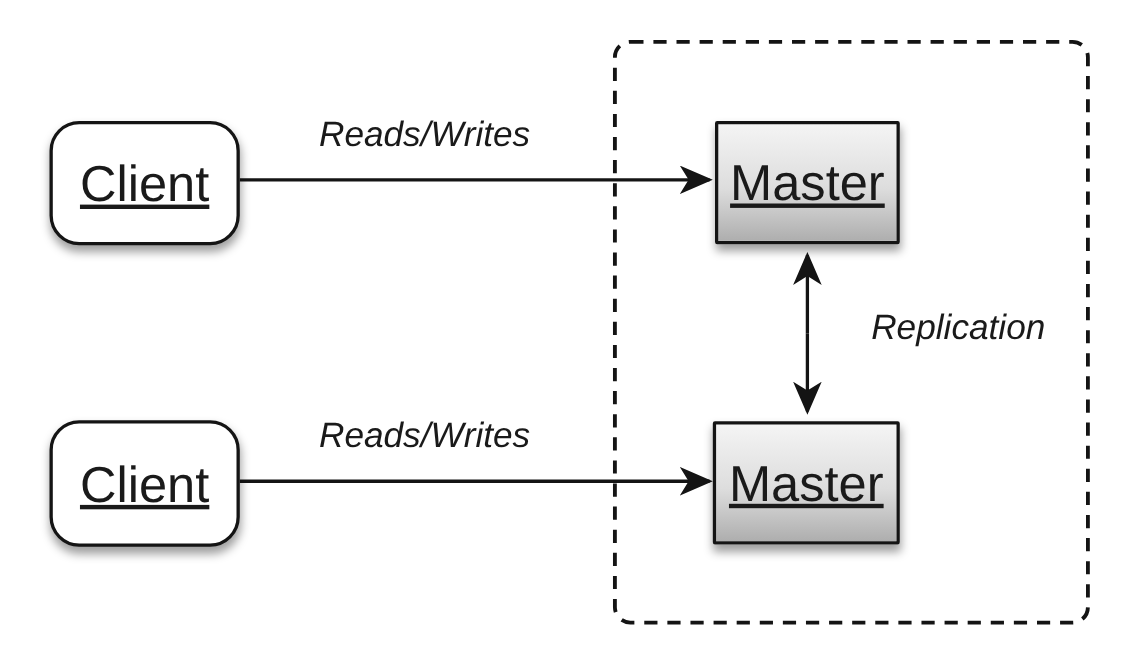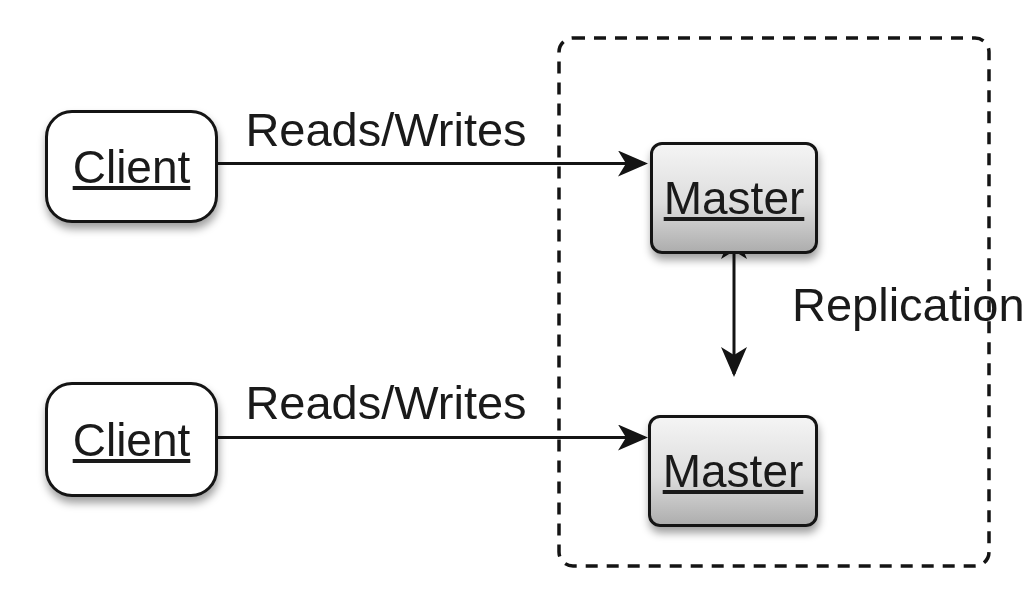--- a/index.html
+++ b/index.html
@@ -52,33 +52,33 @@
   }
   .client {
     background: var(--client-fill);
     border-radius: 27px;
   }
   .master {
     background: linear-gradient(180deg,
       var(--master-gradient-top) 0%,
       var(--master-gradient-mid) 55%,
       var(--master-gradient-bottom) 100%);
-    border-radius: 12px;
-    margin-top: 32px;
+    border-radius: 2px;
   }
   .client-top    { left: 45px;  top: 110px; width: 173px; height: 113px; }
   .client-bottom { left: 45px;  top: 382px; width: 173px; height: 115px; }
   .master-top    { left: 650px; top: 110px; width: 168px; height: 112px; }
   .master-bottom { left: 648px; top: 383px; width: 170px; height: 112px; }
   .edge-label {
     position: absolute;
-    font-size: 47px;
+    font-size: 32px;
     line-height: 1;
     white-space: nowrap;
     color: var(--text);
+    font-style: italic;
   }
   .rw-top    { left: 240px; top: 106px; width: 292px; text-align: center; }
   .rw-bottom { left: 240px; top: 379px; width: 292px; text-align: center; }
   .replication-label { left: 792px; top: 281px; }
 </style>
 </head>
 <body>
 
 <div class="canvas">
 

